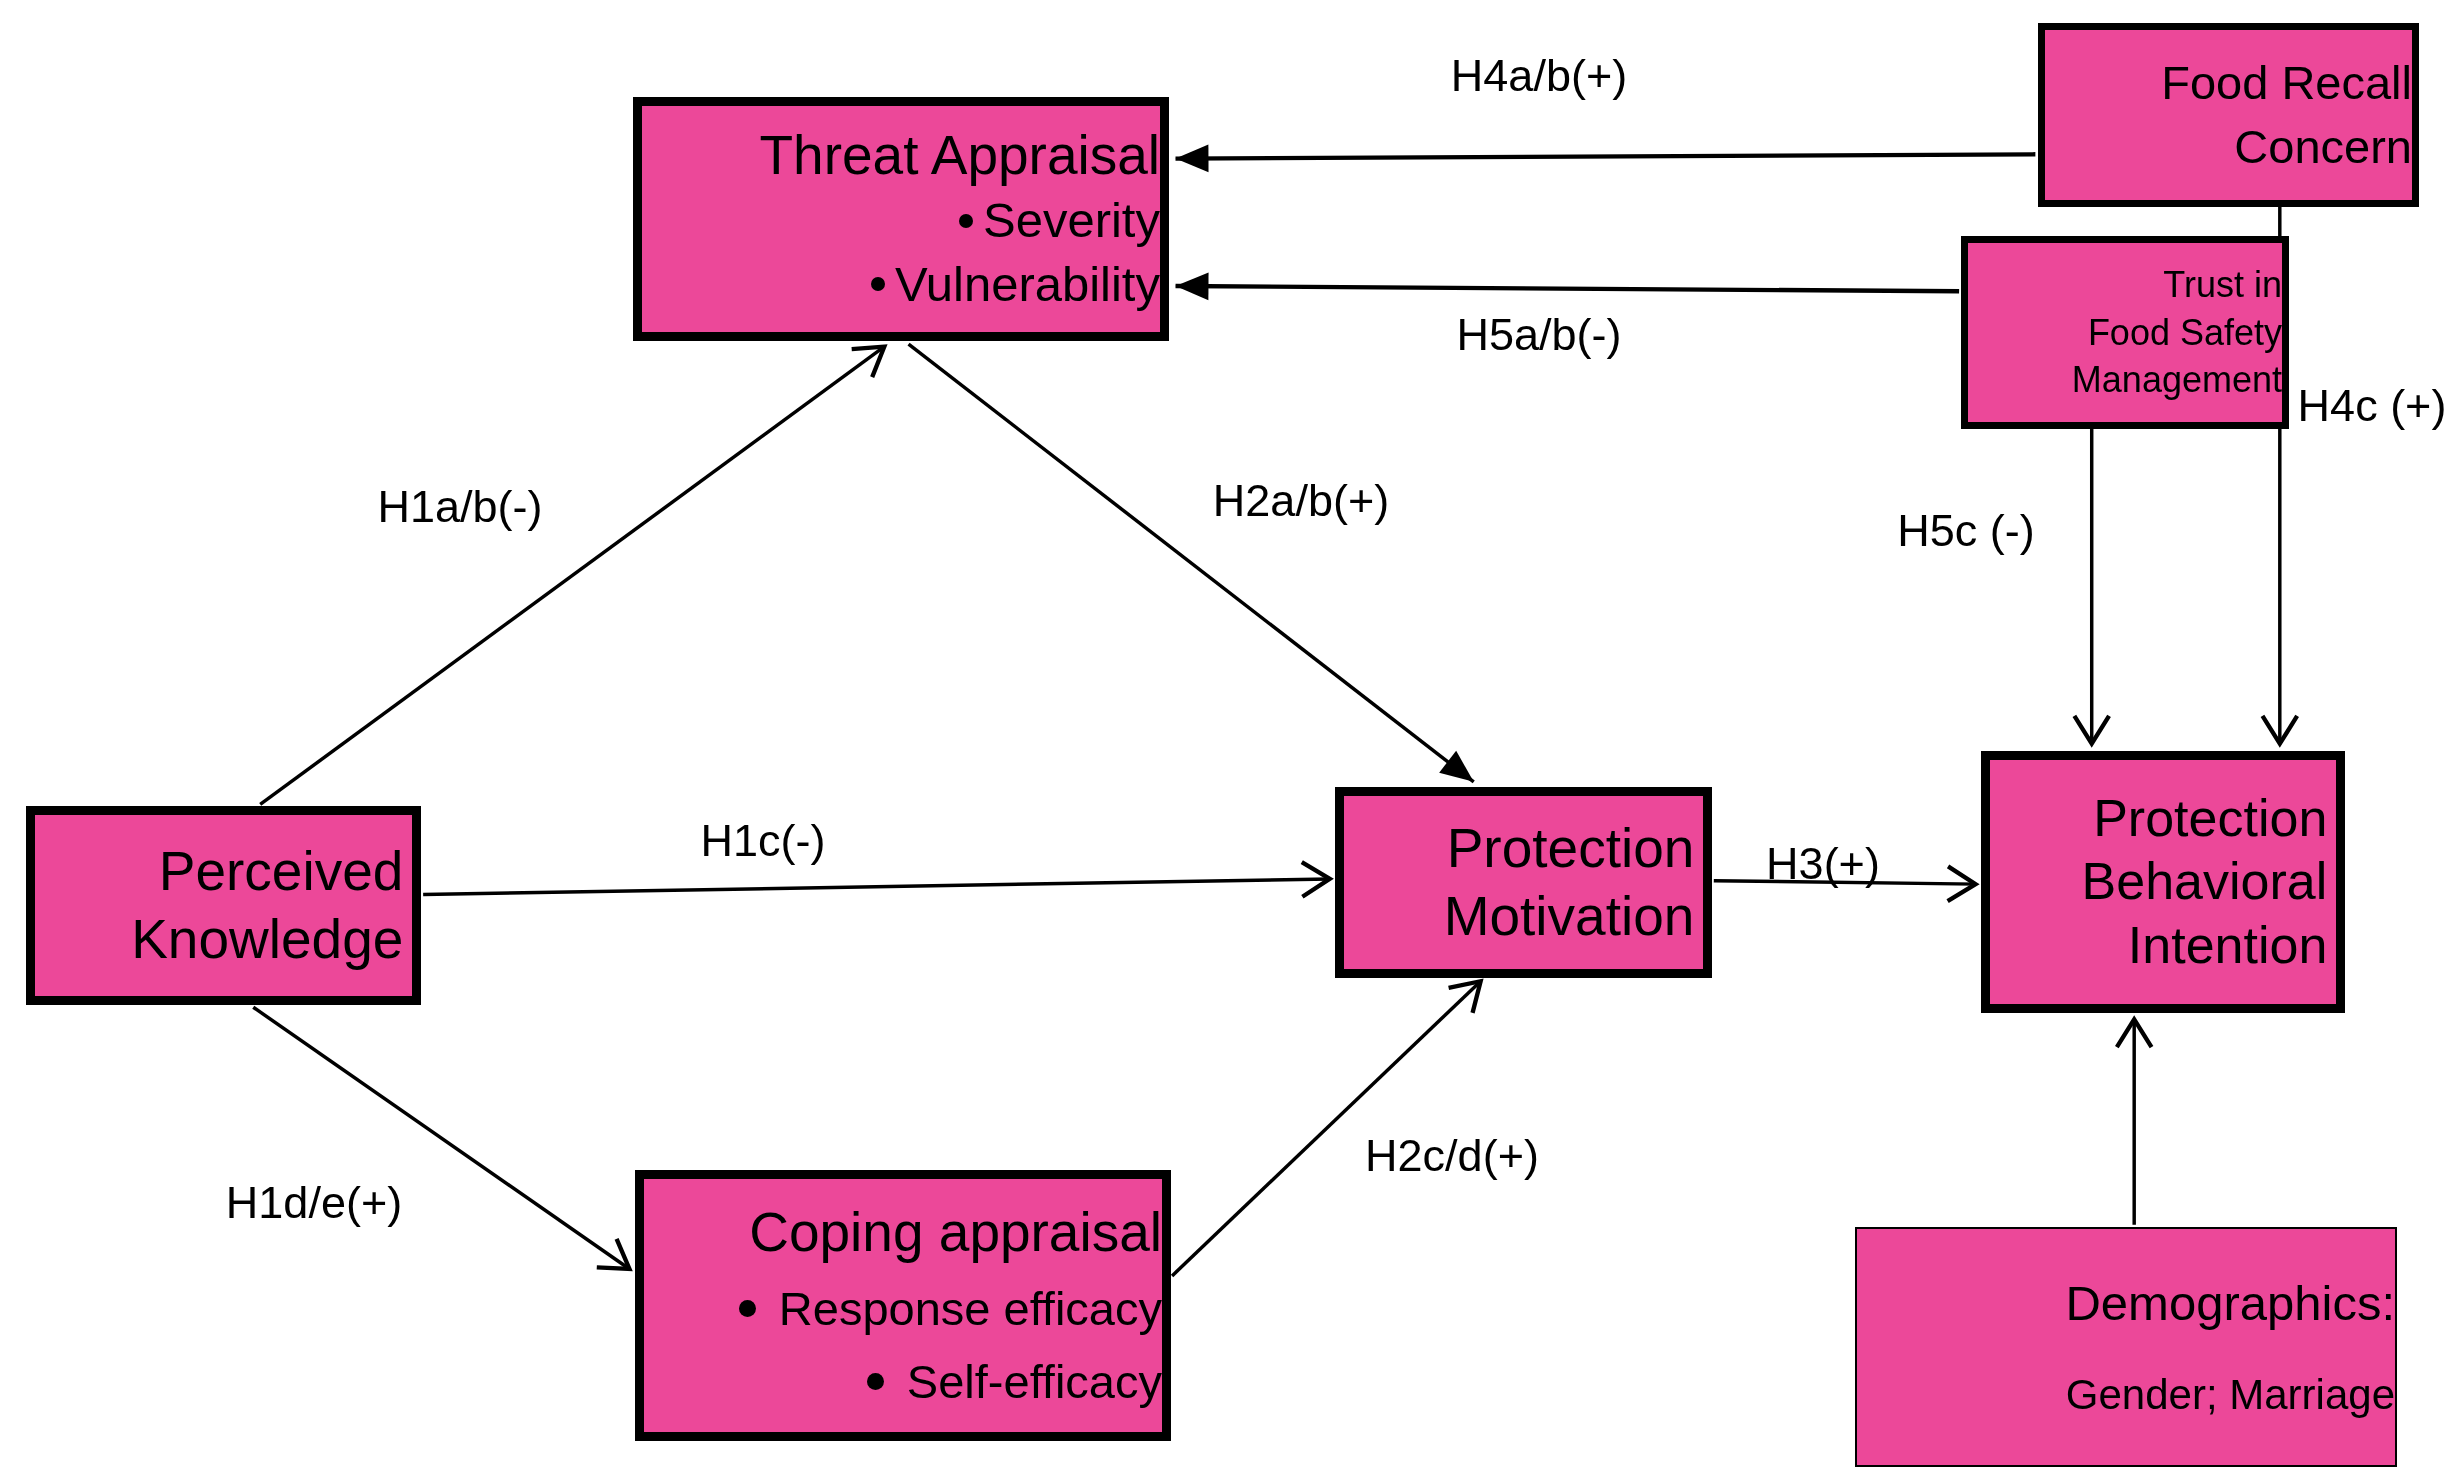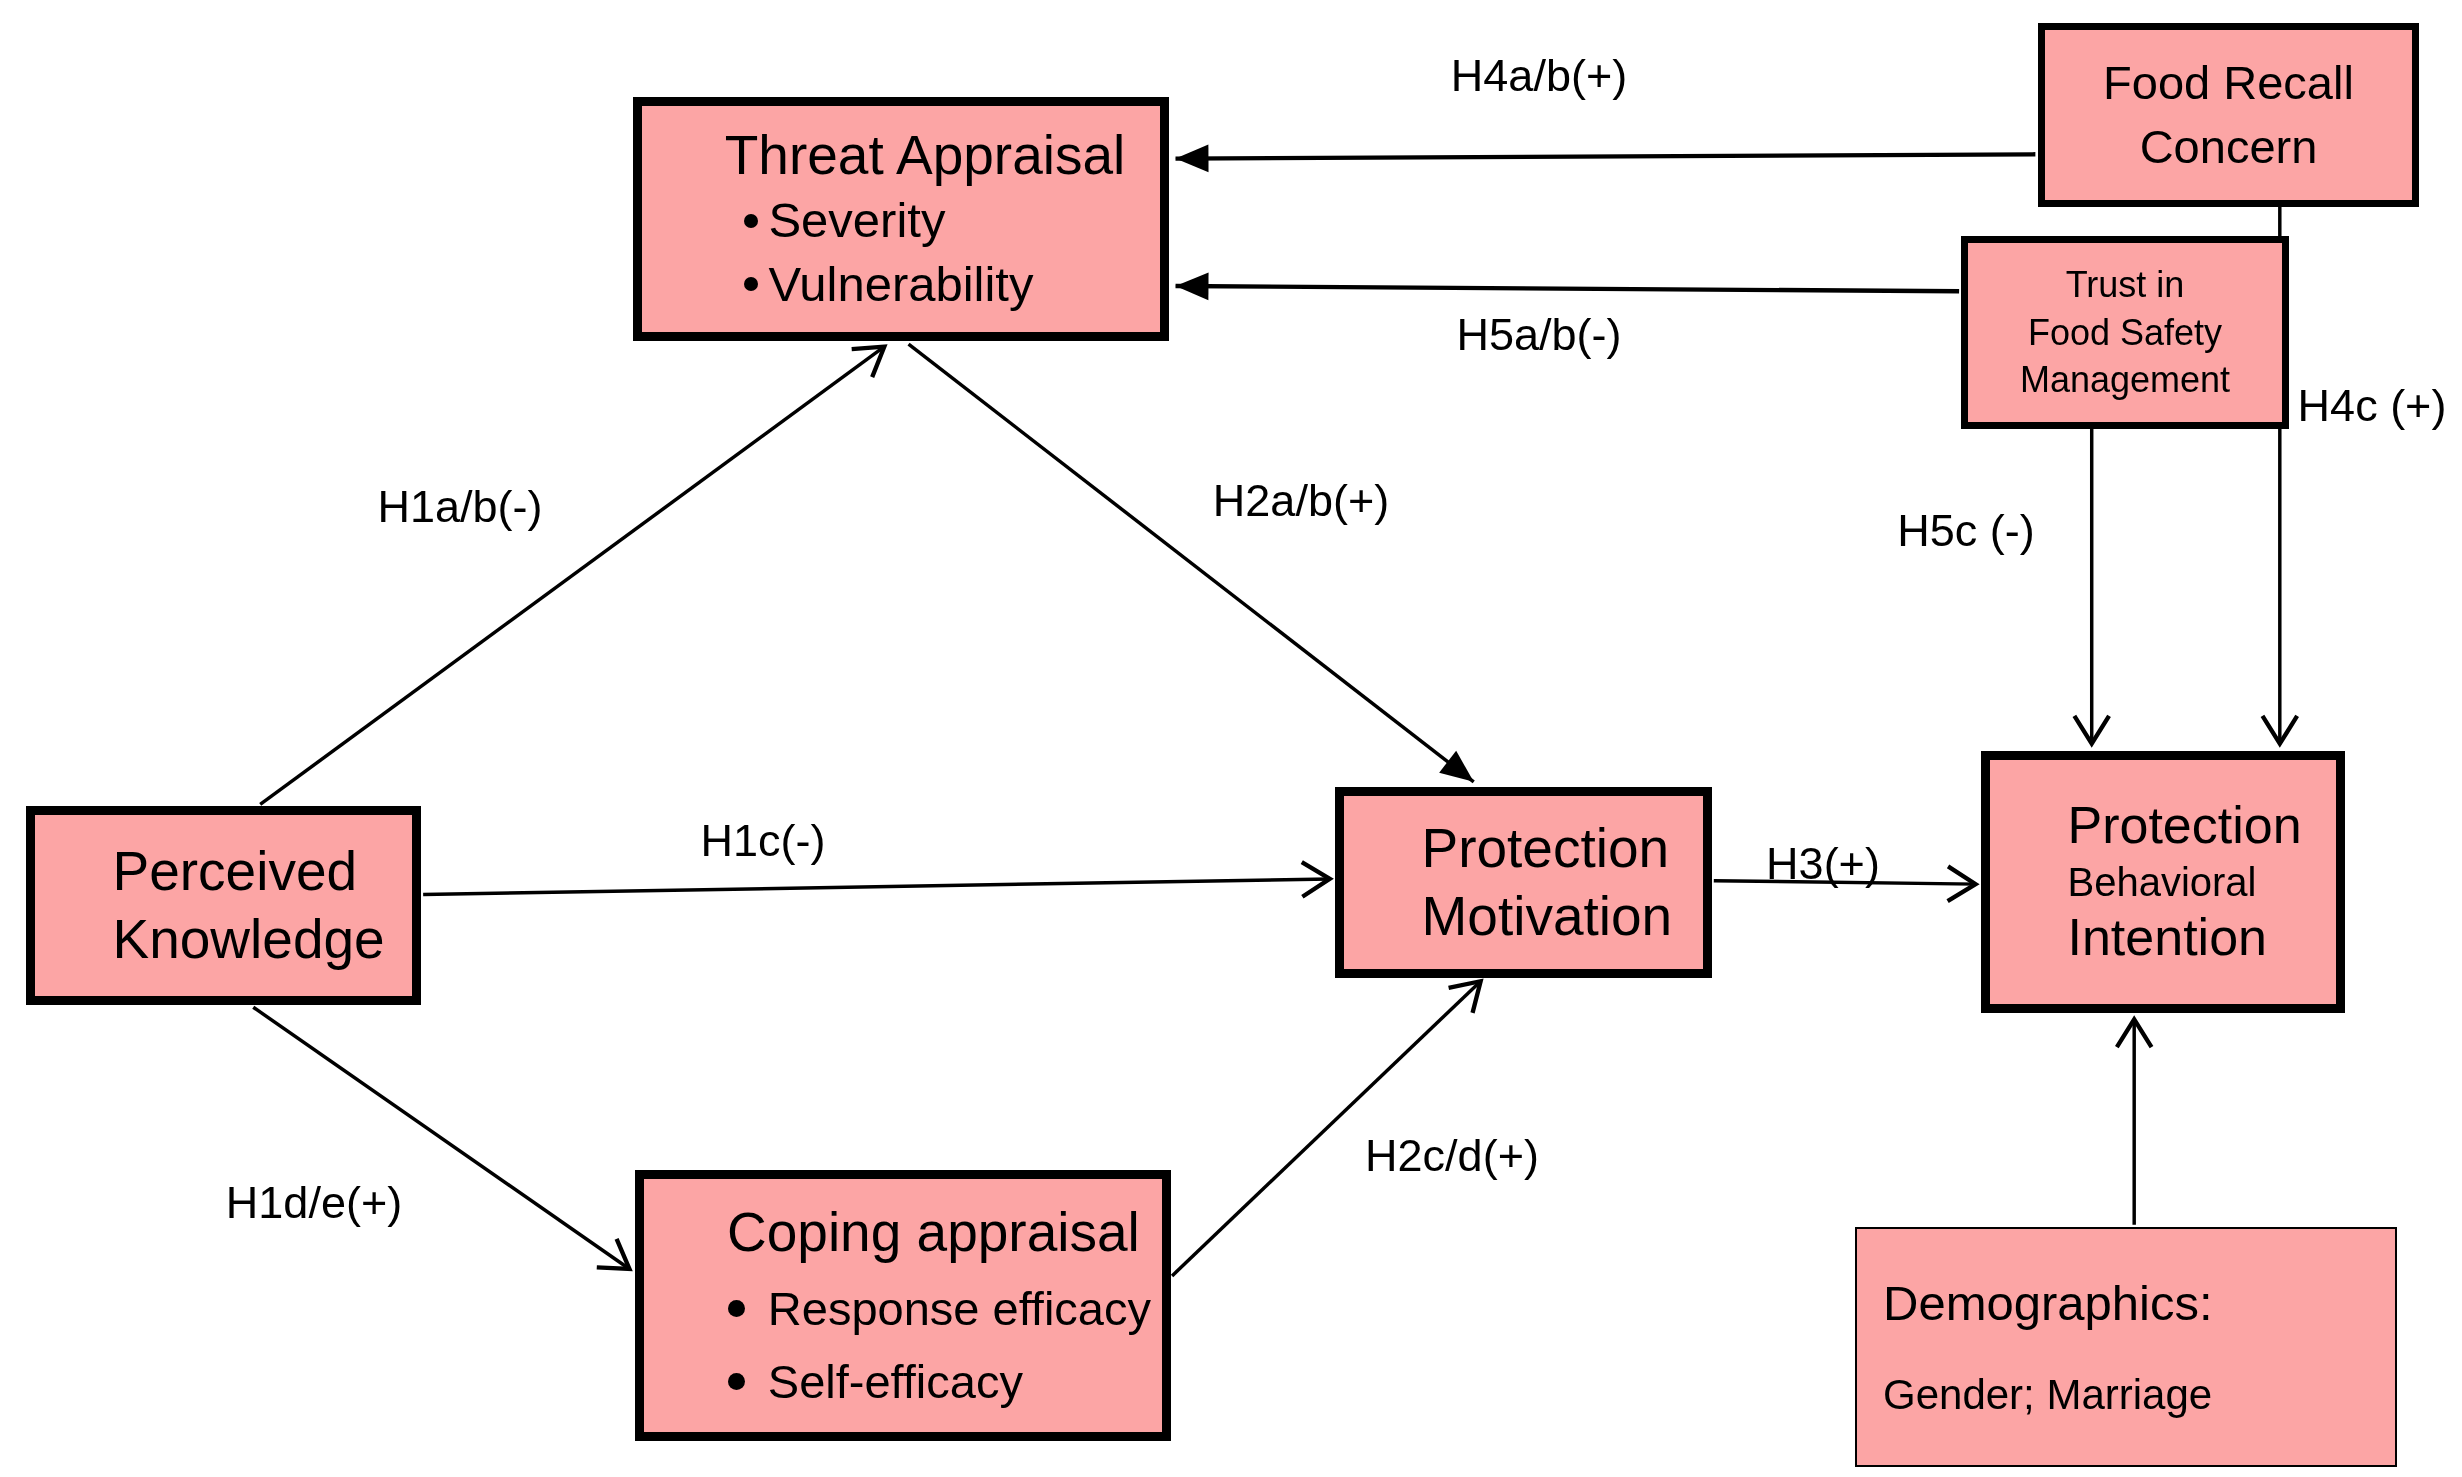--- a/index.html
+++ b/index.html
@@ -17,25 +17,26 @@
     overflow: hidden;
   }
   #edges-svg {
     position: absolute;
     left: 0; top: 0;
     width: 2462px; height: 1477px;
   }
   .node {
     position: absolute;
     box-sizing: border-box;
-    background: #fca5a5;
+    background: #ec4899;
     border: 9.5px solid #000000;
     display: flex;
     flex-direction: column;
     justify-content: center;
+    align-items: flex-end;
   }
   .node.thin-border { border-width: 2.6px; gap: 32px; }
   .node.mid-border { border-width: 7.8px; }
   .node-title {
     font-size: 55px;
     line-height: 1.22;
     white-space: pre-line;
     padding-left: 48px;
   }
   .centered { text-align: center; }
@@ -134,21 +135,21 @@
     <div class="node-title">Knowledge</div>
   </div>
 
   <div class="node leftpad" style="left:1335px; top:787px; width:377px; height:191px;">
     <div class="node-title">Protection</div>
     <div class="node-title">Motivation</div>
   </div>
 
   <div class="node leftpad" style="left:1981px; top:751px; width:364px; height:262px;">
     <div class="node-title" style="font-size:52px;">Protection</div>
-    <div class="node-title" style="font-size:40px;">Behavioral</div>
+    <div class="node-title" style="font-size:52px;">Behavioral</div>
     <div class="node-title" style="font-size:52px;">Intention</div>
   </div>
 
   <div class="node" style="left:635px; top:1170px; width:536px; height:271px; padding-left:35px;">
     <div class="node-title">Coping appraisal</div>
     <div class="bullet-row cop-indent">
       <span class="dot"></span>
       <span>Response efficacy</span>
     </div>
     <div class="bullet-row cop-indent">

